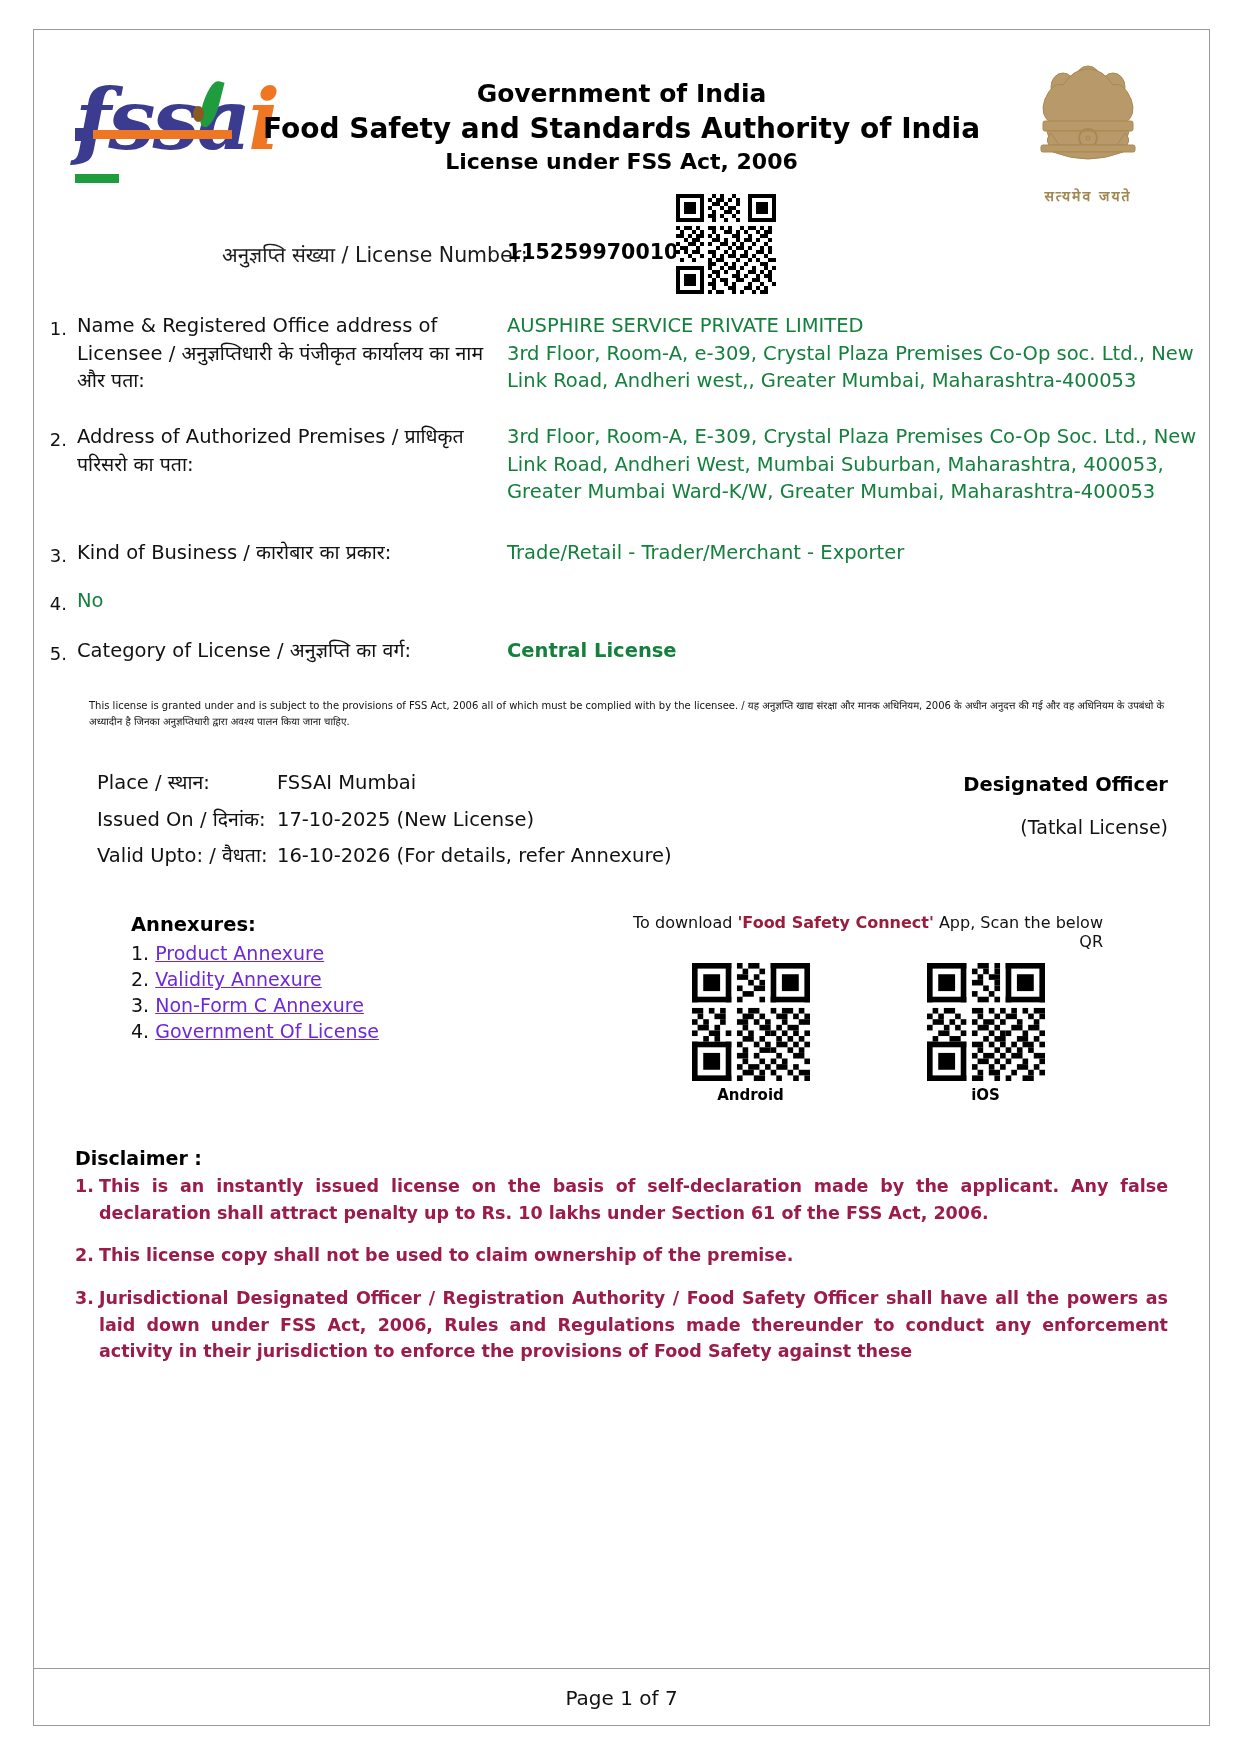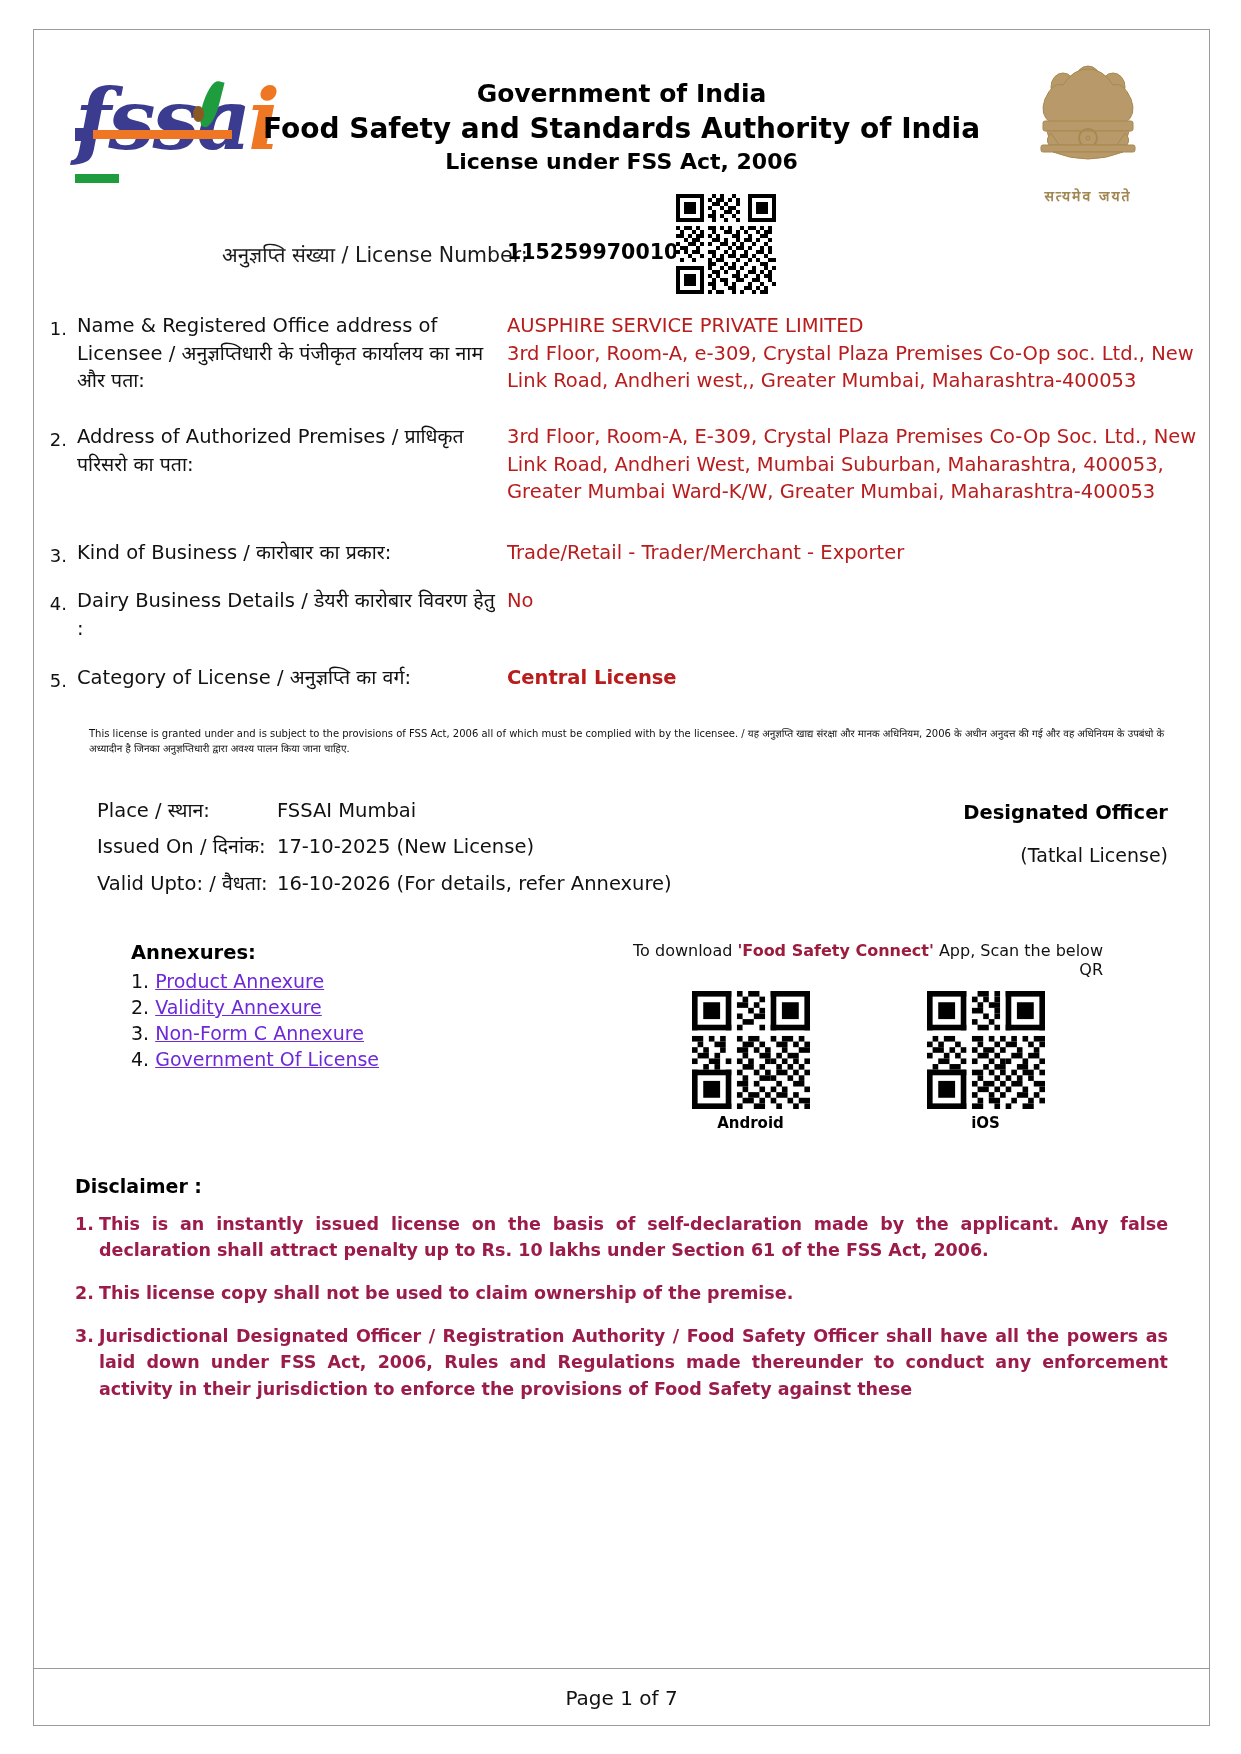--- a/index.html
+++ b/index.html
@@ -158,21 +158,21 @@
   }
   .flabel {
     flex: 0 0 430px;
     font-size: 19.5px;
     color: #111;
     line-height: 1.42;
   }
   .fvalue {
     flex: 1 1 auto;
     font-size: 19.5px;
-    color: #b91c1c;
+    color: #15803d;
     line-height: 1.42;
   }
   .fvalue.bold { font-weight: 700; }
   .frow.r1 { margin-top: 6px; }
   .frow.r2 { margin-top: 28px; }
   .frow.r3 { margin-top: 33px; }
   .frow.r4 { margin-top: 20px; }
   .frow.r5 { margin-top: 22px; }
 
   
@@ -250,21 +250,21 @@
   .app-cell { text-align: center; }
   .app-label { font-size: 15px; font-weight: 700; margin-top: 5px; }
 
   
   .disclaimer {
     margin-top: 24px;
     padding: 0 42px 0 42px;
   }
   .dis-head {
     font-size: 19px; font-weight: 700; color: #000;
-    margin-bottom: 14px;
+    margin-bottom: 4px;
   }
   .dis-item {
     display: flex;
     color: #9b1c4a;
     font-weight: 700;
     font-size: 17.5px;
     line-height: 1.52;
     margin-bottom: 16px;
     text-align: justify;
   }
@@ -526,21 +526,20 @@
       </div>
 
       <div class="frow r3">
         <div class="fnum">3.</div>
         <div class="flabel">Kind of Business / कारोबार का प्रकार:</div>
         <div class="fvalue">Trade/Retail - Trader/Merchant - Exporter</div>
       </div>
 
       <div class="frow r4">
         <div class="fnum">4.</div>
-        <div class="flabel">Dairy Business Details / डेयरी कारोबार विवरण हेतु :</div>
         <div class="fvalue">No</div>
       </div>
 
       <div class="frow r5">
         <div class="fnum">5.</div>
         <div class="flabel">Category of License / अनुज्ञप्ति का वर्ग:</div>
         <div class="fvalue bold">Central License</div>
       </div>
     </div>
 

